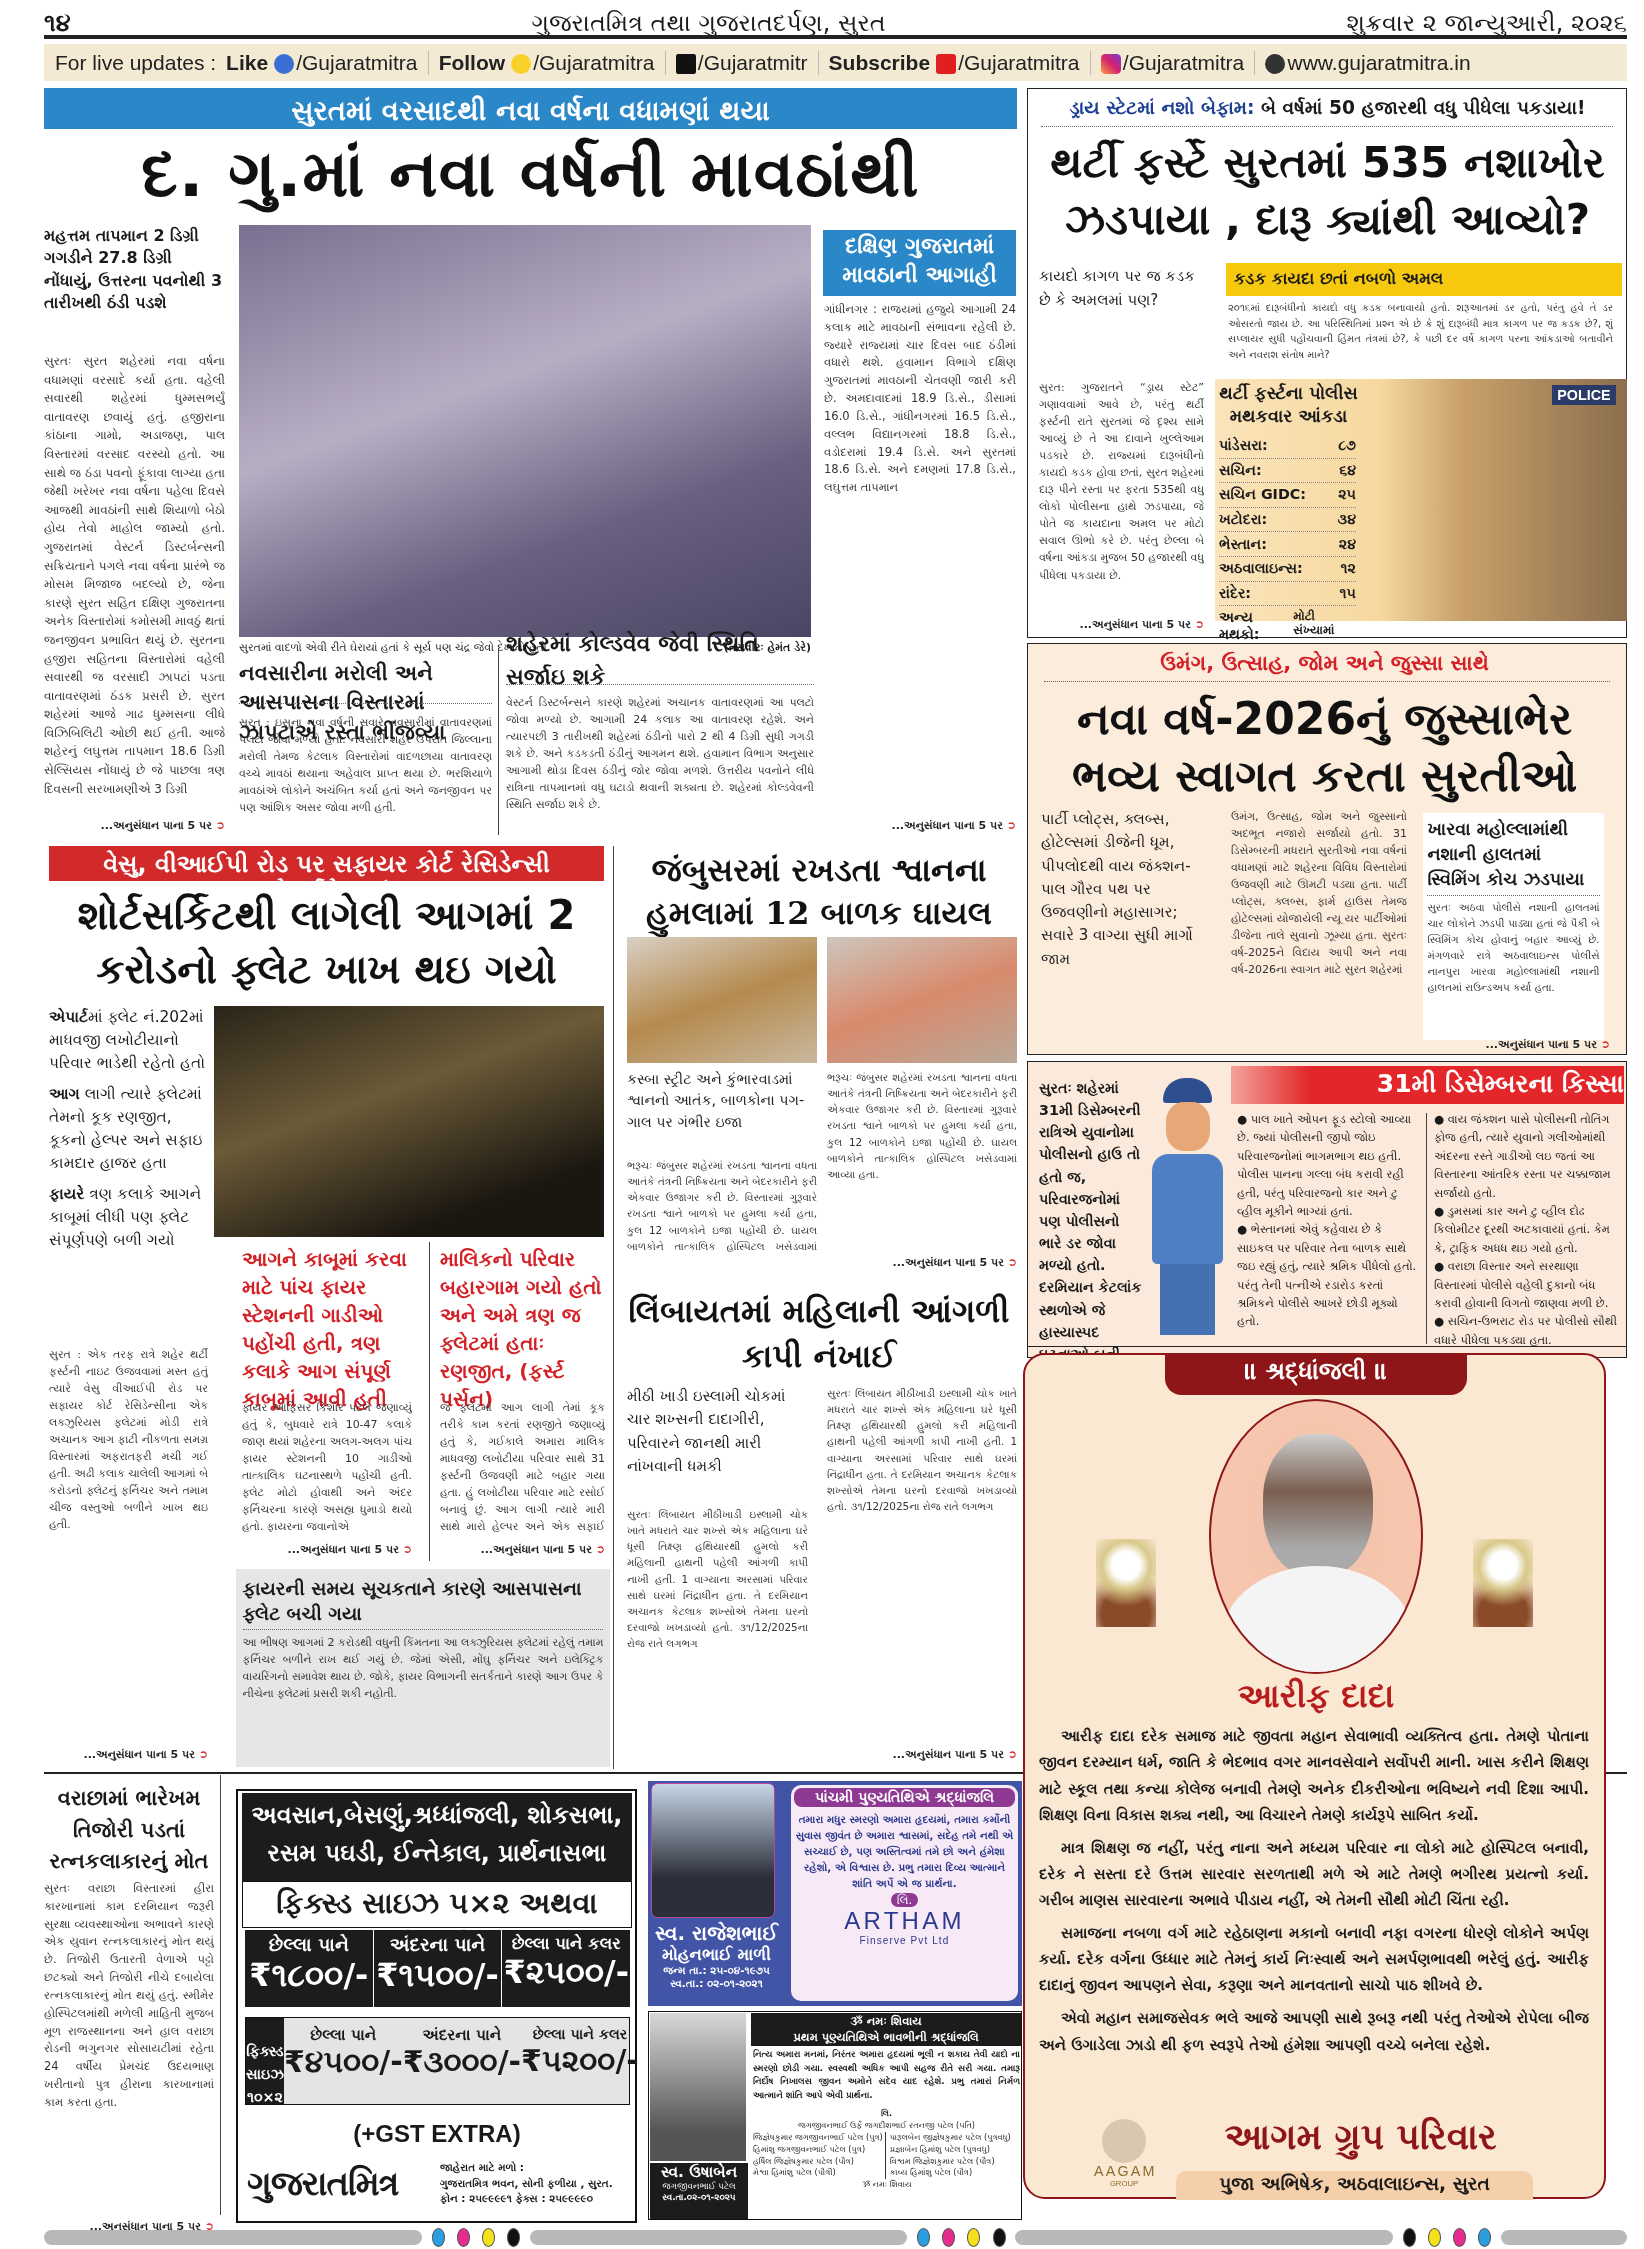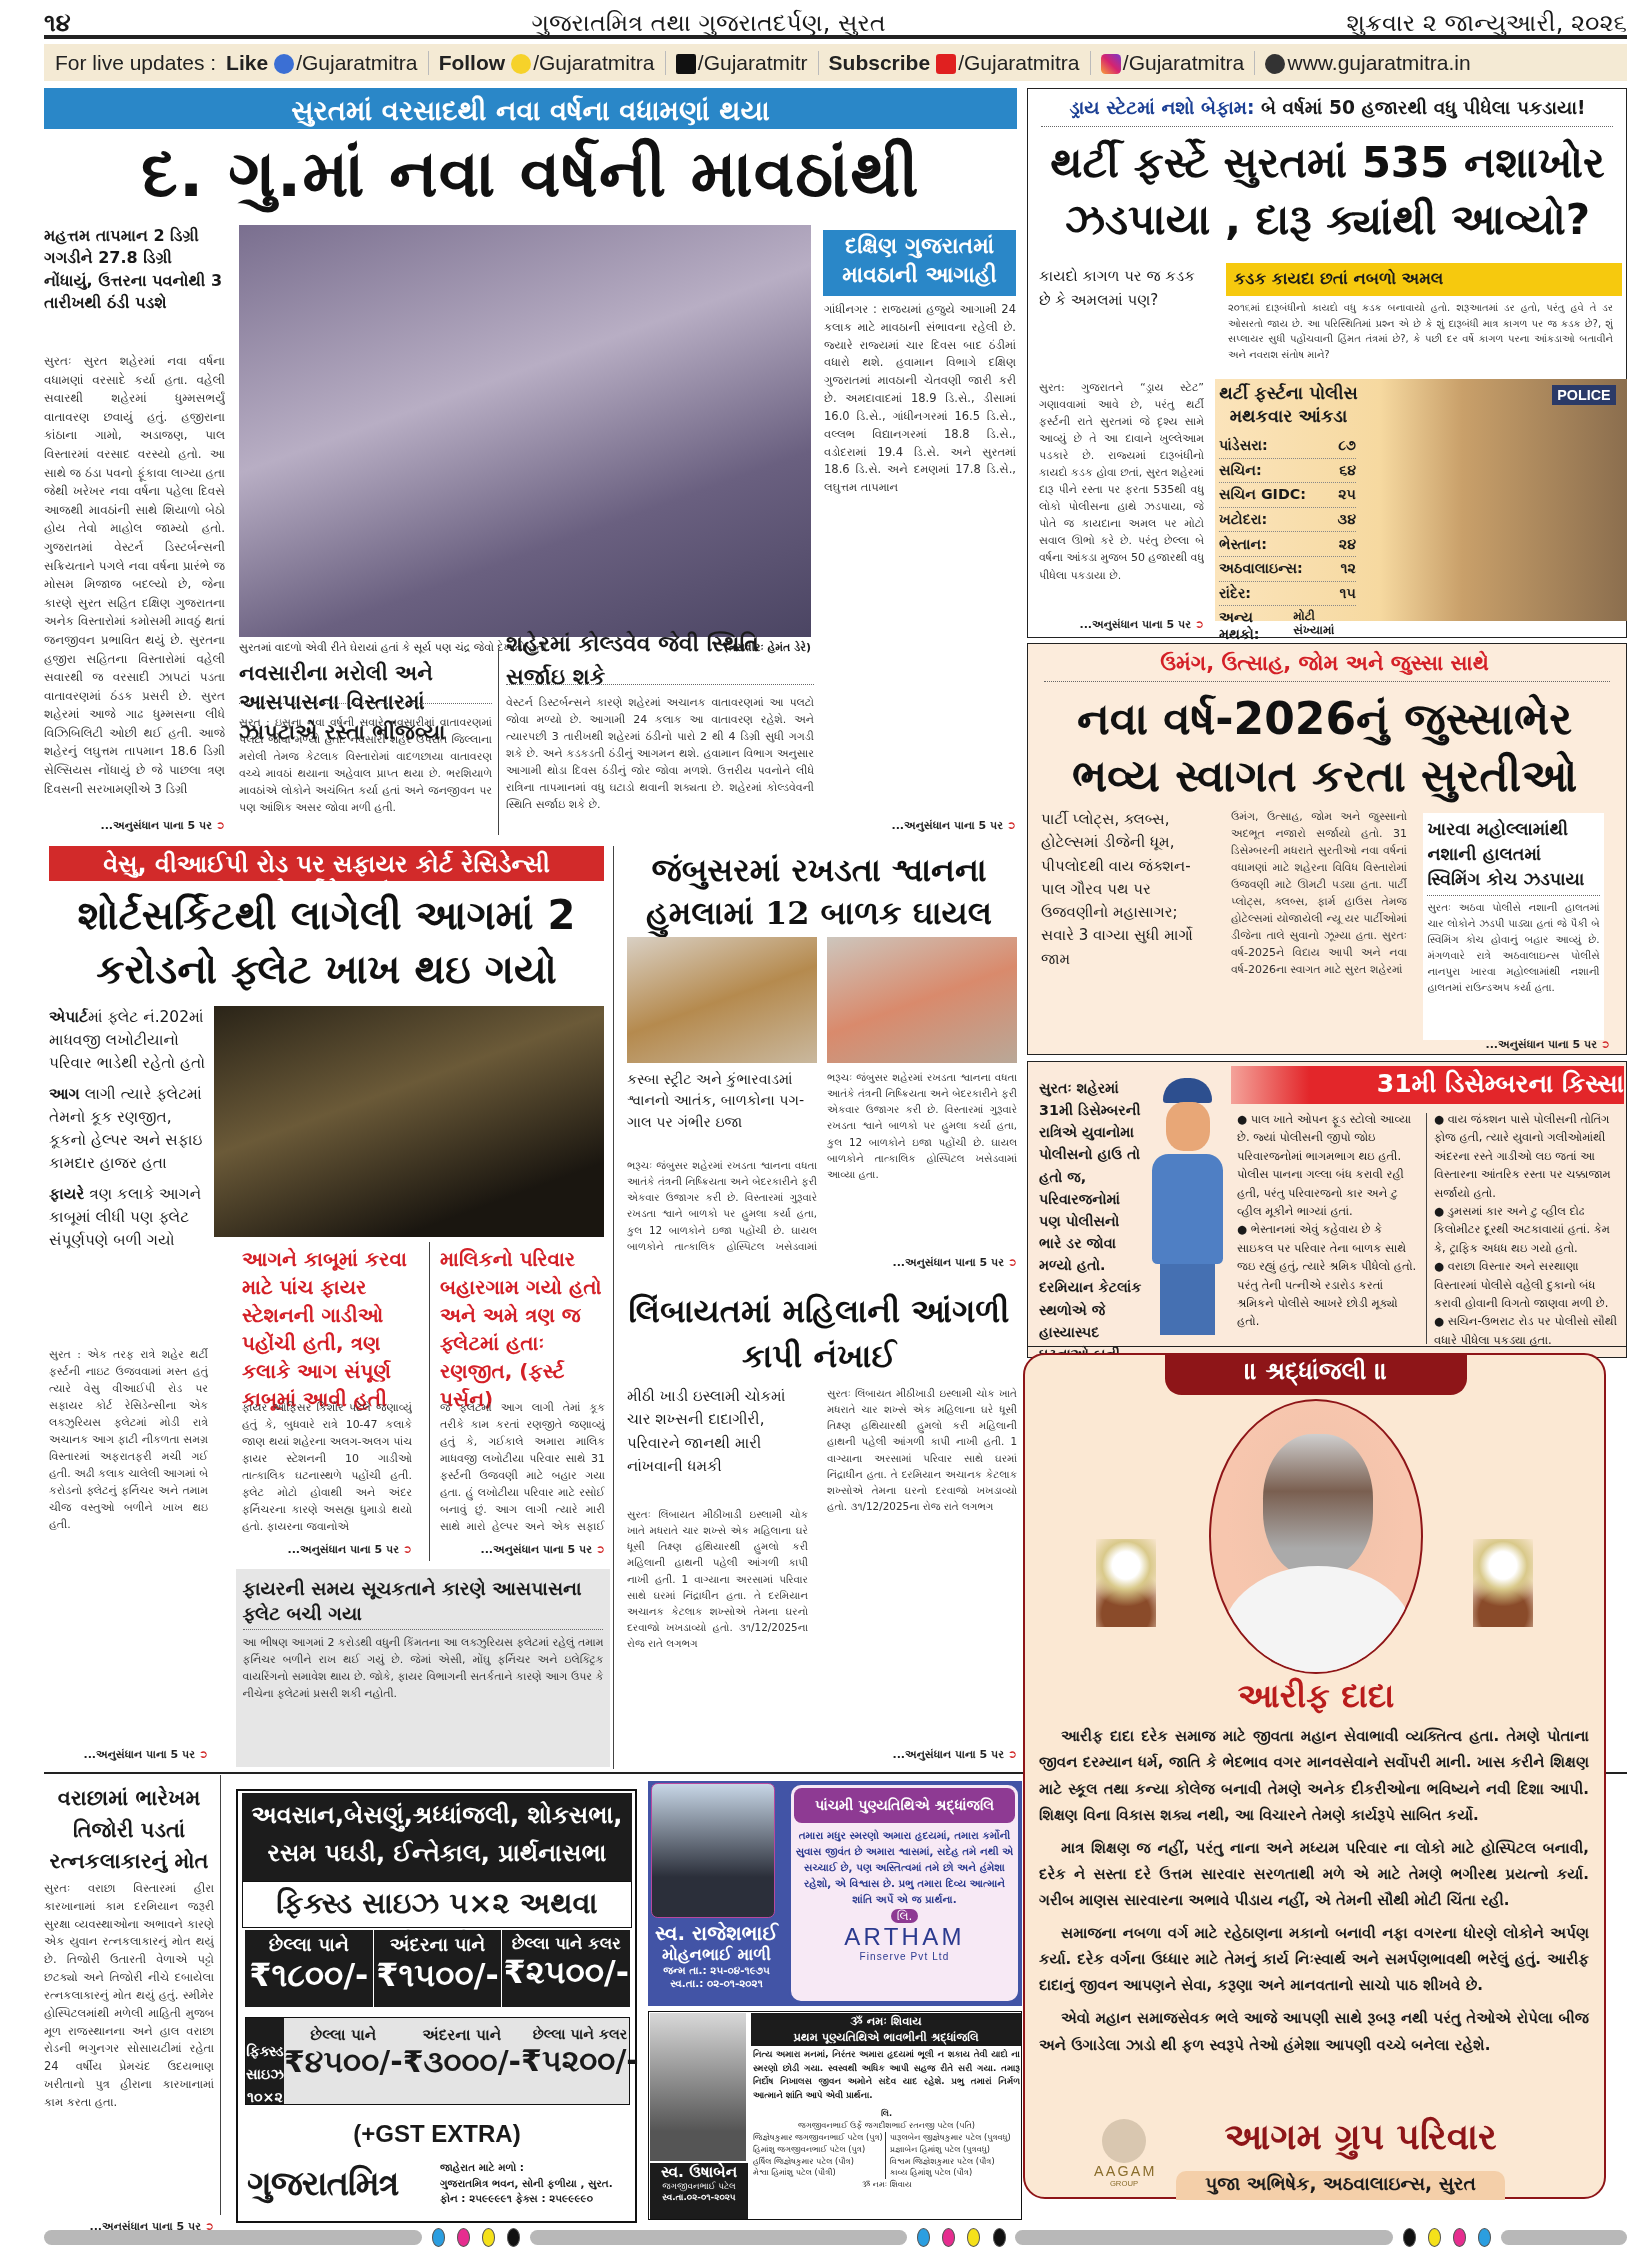--- a/index.html
+++ b/index.html
@@ -243,21 +243,21 @@
 
 <div class="abs" style="left:648px;top:1781px;width:374px;height:225px;background:#4254a6"></div>
 <div class="abs" style="left:651px;top:1783px;width:124px;height:135px;background:linear-gradient(180deg,#c7d6e6,#2b2f3a 70%);border:1.6px solid #b9489e;border-radius:6.6px"></div>
 <div class="abs" style="left:648px;top:1921px;width:137px;color:#fff;text-align:center">
   <div style="font-size:20px;font-weight:800">સ્વ. રાજેશભાઈ</div>
   <div style="font-size:16.5px;font-weight:800">મોહનભાઈ માળી</div>
   <div style="font-size:10.4px;font-weight:700">જન્મ તા.: ૨૫-૦૪-૧૯૭૫</div>
   <div style="font-size:10.4px;font-weight:700">સ્વ.તા.: ૦૨-૦૧-૨૦૨૧</div>
 </div>
 <div class="abs" style="left:789px;top:1783px;width:231px;height:220px;background:#f7e9f5;border:2.2px solid #4254a6;border-radius:12px;text-align:center">
-  <div style="background:#8e3a93;color:#fff;font-size:14.3px;font-weight:800;border-radius:7.7px;margin:3.3px;padding:9px">પાંચમી પુણ્યતિથિએ શ્રદ્ધાંજલિ</div>
+  <div style="background:#8e3a93;color:#fff;font-size:14.3px;font-weight:800;border-radius:7.7px;margin:3.3px;padding:1px">પાંચમી પુણ્યતિથિએ શ્રદ્ધાંજલિ</div>
   <div style="color:#2b3a8f;font-size:10.4px;font-weight:700;line-height:1.55;padding:0 4.4px">તમારા મધુર સ્મરણો અમારા હૃદયમાં, તમારા કર્મોની સુવાસ જીવંત છે અમારા શ્વાસમાં, સદેહ તમે નથી એ સચ્ચાઈ છે, પણ અસ્તિત્વમાં તમે છો અને હંમેશા રહેશો, એ વિશ્વાસ છે. પ્રભુ તમારા દિવ્ય આત્માને શાંતિ અર્પે એ જ પ્રાર્થના.</div>
   <div style="display:inline-block;background:#8e3a93;color:#fff;border-radius:7.7px;font-size:12px;padding:0 5.5px;margin-top:2.2px">લિ.</div>
   <div style="color:#2b3a8f;font-size:24px;letter-spacing:3.3px;font-family:'Liberation Sans',sans-serif">ARTHAM</div>
   <div style="color:#2b3a8f;font-size:10px;letter-spacing:1.1px;font-family:'Liberation Sans',sans-serif">Finserve Pvt Ltd</div>
 </div>
 
 <div class="abs" style="left:648px;top:2011px;width:374px;height:209px;border:1.6px solid #111"></div>
 <div class="abs" style="left:650px;top:2013px;width:96px;height:148px;background:linear-gradient(180deg,#d8d8d8,#555 80%)"></div>
 <div class="abs" style="left:650px;top:2163px;width:98px;height:56px;background:#1c1c1c;color:#fff;text-align:center">
   <div style="font-size:15.4px;font-weight:800">સ્વ. ઉષાબેન</div>
@@ -304,21 +304,21 @@
   <p style="text-indent:22px;margin-bottom:6.6px">માત્ર શિક્ષણ જ નહીં, પરંતુ નાના અને મધ્યમ પરિવાર ના લોકો માટે હોસ્પિટલ બનાવી, દરેક ને સસ્તા દરે ઉત્તમ સારવાર સરળતાથી મળે એ માટે તેમણે ભગીરથ પ્રયત્નો કર્યા. ગરીબ માણસ સારવારના અભાવે પીડાય નહીં, એ તેમની સૌથી મોટી ચિંતા રહી.</p>
   <p style="text-indent:22px;margin-bottom:6.6px">સમાજના નબળા વર્ગ માટે રહેઠાણના મકાનો બનાવી નફા વગરના ધોરણે લોકોને અર્પણ કર્યા. દરેક વર્ગના ઉધ્ધાર માટે તેમનું કાર્ય નિઃસ્વાર્થ અને સમર્પણભાવથી ભરેલું હતું. આરીફ દાદાનું જીવન આપણને સેવા, કરૂણા અને માનવતાનો સાચો પાઠ શીખવે છે.</p>
   <p style="text-indent:22px">એવો મહાન સમાજસેવક ભલે આજે આપણી સાથે રૂબરૂ નથી પરંતુ તેઓએ રોપેલા બીજ અને ઉગાડેલા ઝાડો થી ફળ સ્વરૂપે તેઓ હંમેશા આપણી વચ્ચે બનેલા રહેશે.</p>
 </div>
 <div class="abs" style="left:1094px;top:2119px;width:60px;text-align:center;color:#8a6d2c">
   <div style="width:44px;height:44px;border-radius:50%;background:#d9c7b0;margin:0 auto"></div>
   <div style="font-size:14.3px;letter-spacing:2.2px;font-family:'Liberation Sans',sans-serif">AAGAM</div>
   <div style="font-size:7.7px;font-family:'Liberation Sans',sans-serif">GROUP</div>
 </div>
 <div class="abs" style="left:1182px;top:2116px;width:357px;font-size:36px;font-weight:900;color:#8e1518;text-align:center">આગમ ગ્રુપ પરિવાર</div>
-<div class="abs" style="left:1176px;top:2171px;width:329px;height:29px;background:#f4cfa9;border-radius:10px 10px 0 0;font-size:18.7px;font-weight:700;text-align:center;padding-top:2.2px">પુજા અભિષેક, અઠવાલાઇન્સ, સુરત</div>
+<div class="abs" style="left:1176px;top:2171px;width:357px;height:29px;background:#f4cfa9;border-radius:10px 10px 0 0;font-size:18.7px;font-weight:700;text-align:center;padding-top:2.2px">પુજા અભિષેક, અઠવાલાઇન્સ, સુરત</div>
 
 <div class="abs" style="left:44px;top:2228px;width:1583px;height:18.7px;display:flex;align-items:center;gap:7.7px">
   <div class="bar" style="flex:3"></div>
   <span class="mark" style="background:#2b9ee0"></span>
   <span class="mark" style="background:#e62d8f"></span>
   <span class="mark" style="background:#f5e11a"></span>
   <span class="mark" style="background:#111"></span>
   <div class="bar" style="flex:3"></div>
   <span class="mark" style="background:#2b9ee0"></span>
   <span class="mark" style="background:#e62d8f"></span>

